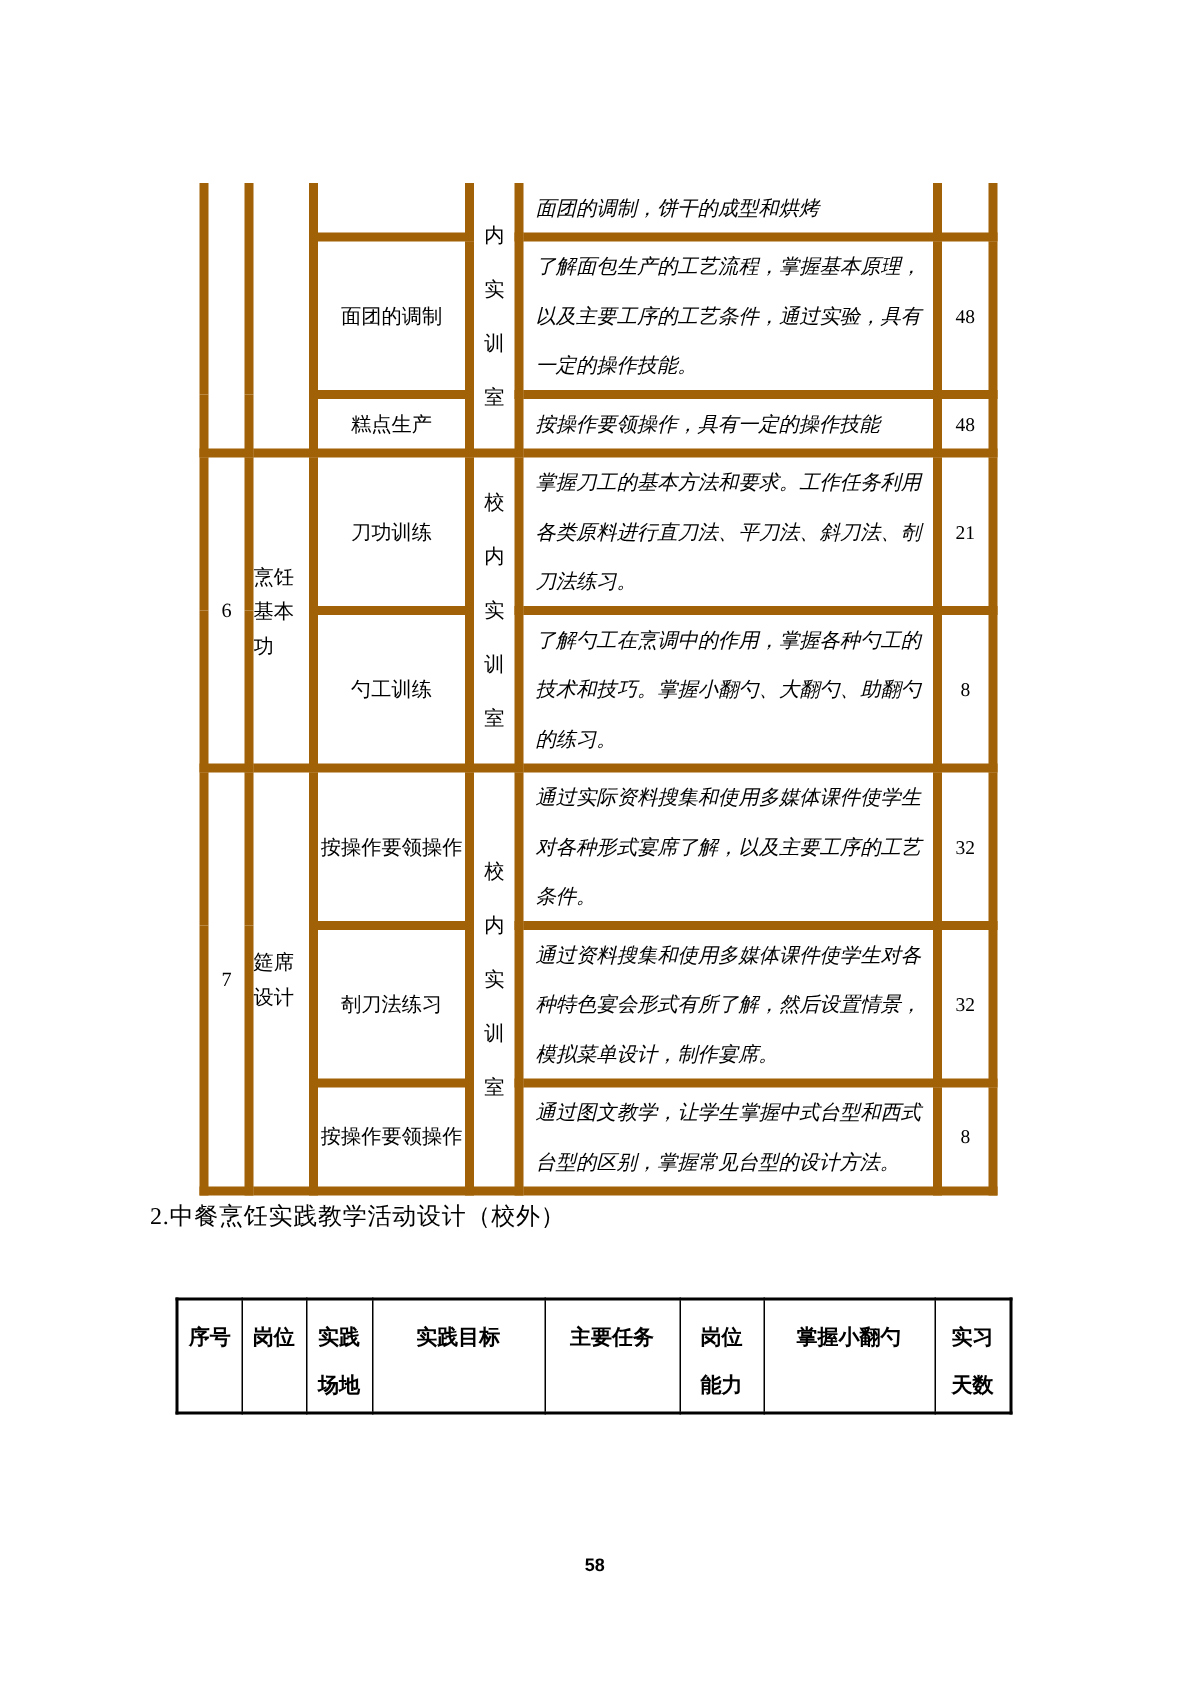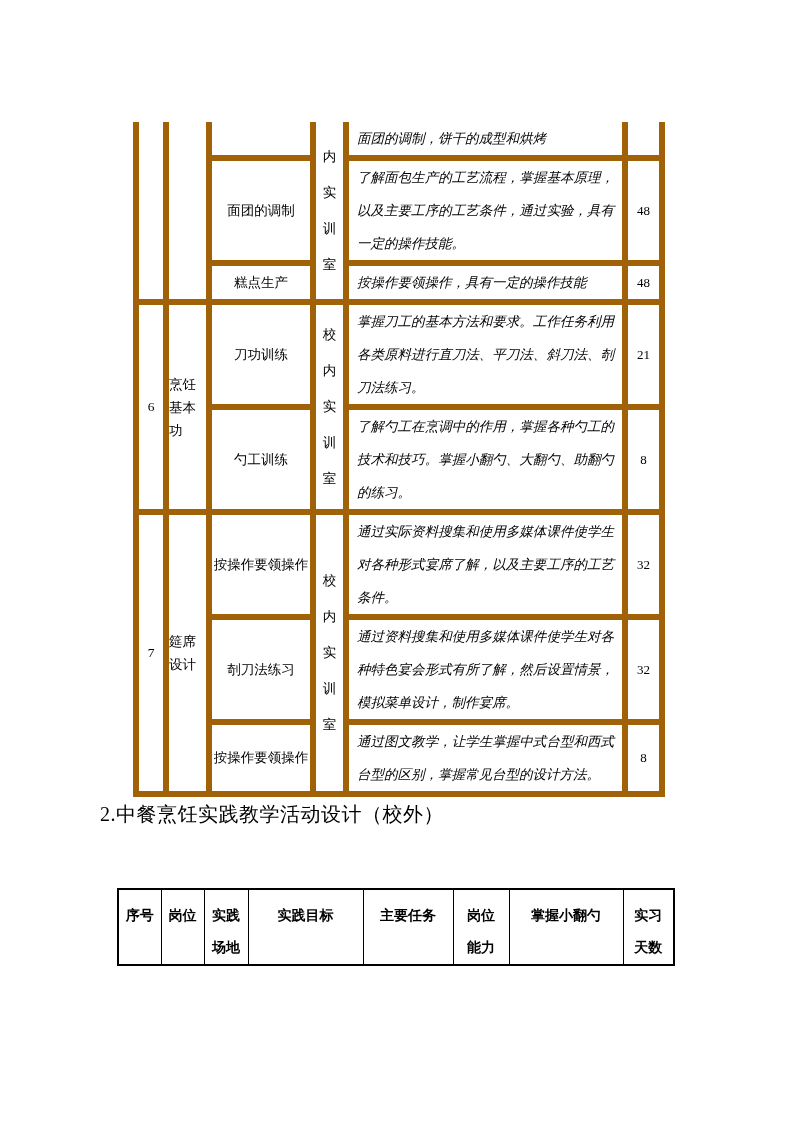--- a/index.html
+++ b/index.html
@@ -8,21 +8,21 @@
     width:793px; height:1122px;
     background:#ffffff;
     color:#000;
     font-family:"Liberation Serif","DejaVu Serif",serif;
     overflow:hidden;
   }
 
   .section-heading {
     position:absolute;
     left:100px; top:801px;
-    font-size:20px;
+    font-size:16px;
     letter-spacing:0.5px;
     white-space:nowrap;
   }
 
   table { border-collapse:collapse; table-layout:fixed; position:absolute; }
 
   
   #table1 { left:133px; top:122px; width:526px; border:none; border-bottom:2px solid #000; }
   #table1 td {
     border:6px solid #a16207;
@@ -37,21 +37,21 @@
   .h102{height:102px} .h98{height:98px} .h66{height:66px}
 
   .c-seq   { text-align:center; vertical-align:middle; }
   .c-cat   { text-align:left; vertical-align:middle; white-space:pre-line; line-height:23px; }
   .c-item  { text-align:center; vertical-align:middle; line-height:30px; }
   .c-loc   { text-align:center; vertical-align:middle; white-space:pre-line; line-height:36px; }
   .c-desc  { text-align:justify; vertical-align:middle; line-height:33px; padding:0 8px !important;font-style:italic; }
   .c-hours { text-align:center; vertical-align:middle; font-size:13px !important; }
 
   
-  #table2 { left:117px; top:888px; width:556px; border:2px solid #000; }
+  #table2 { left:117px; top:865px; width:556px; border:2px solid #000; }
   #table2 th {
     border:1px solid #000;
     font-size:14px;
     font-weight:bold;
     text-align:center;
     vertical-align:top;
     padding:10px 2px 0 2px;
     line-height:32px;
     white-space:pre-line;
     height:62px;
@@ -174,14 +174,15 @@
         <th>主要任务</th>
         <th>岗位
 能力</th>
         <th>掌握小翻勺</th>
         <th>实习
 天数</th>
       </tr>
     </tbody>
   </table>
 
+  <div class="page-number">58</div>
 
 </div>
 
 </body></html>

